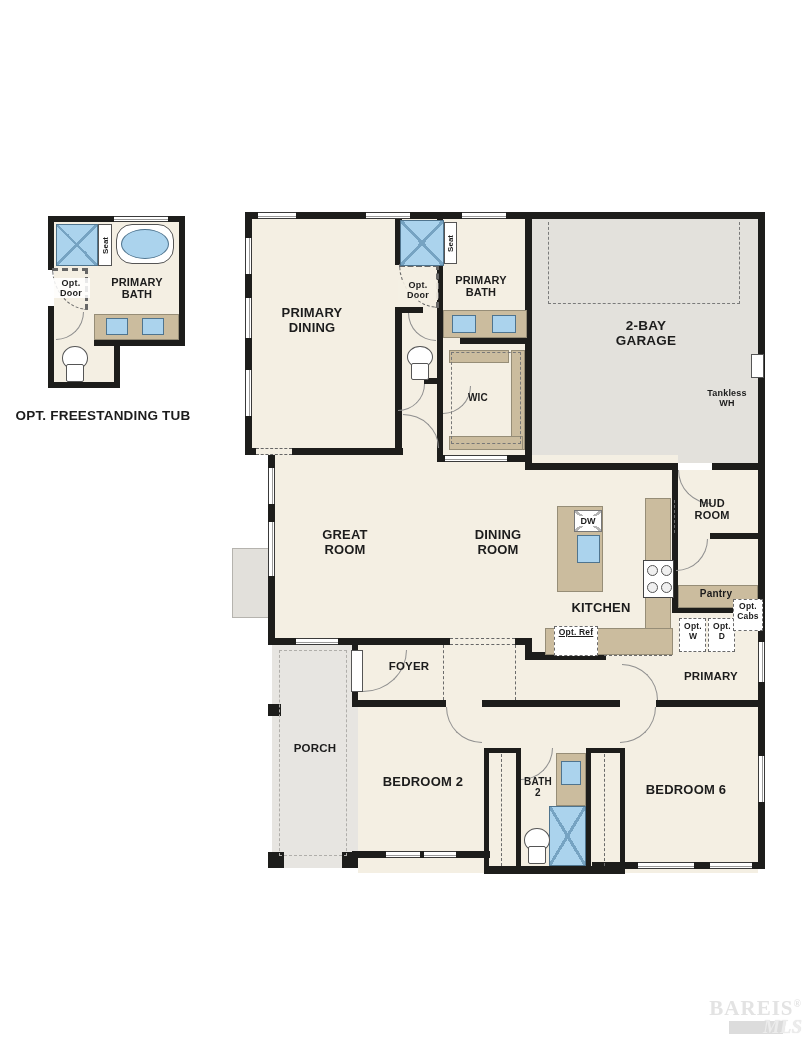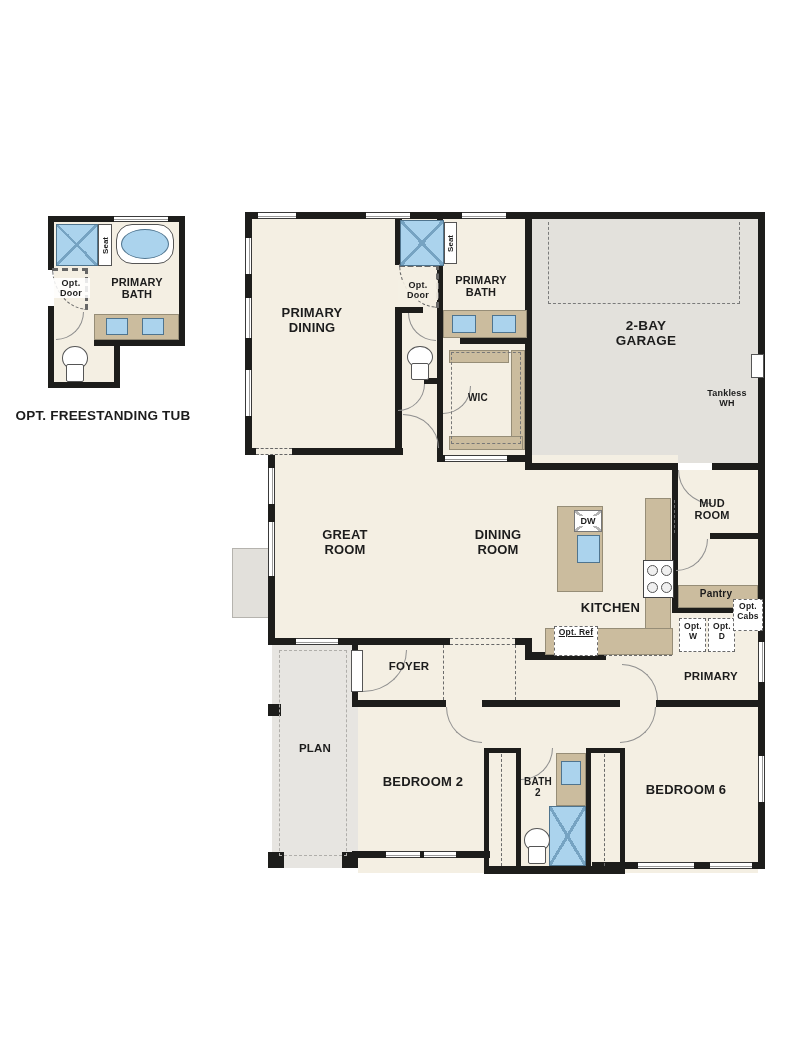--- a/index.html
+++ b/index.html
@@ -241,27 +241,31 @@
 
   <div class="lbl" style="left:272px;top:306px;width:80px;font-size:13px;">PRIMARY DINING</div>
   <div class="lbl" style="left:448px;top:274px;width:66px;font-size:11px;">PRIMARY BATH</div>
   <div class="lbl" style="left:398px;top:280px;width:40px;font-size:9px;background:rgba(244,239,227,.9);">Opt. Door</div>
   <div class="lbl nw" style="left:458px;top:392px;width:40px;font-size:10px;">WIC</div>
   <div class="lbl" style="left:604px;top:318px;width:84px;font-size:13.5px;">2-BAY GARAGE</div>
   <div class="lbl" style="left:704px;top:349px;width:46px;font-size:9px;margin-top:39px;">Tankless WH</div>
   <div class="lbl" style="left:686px;top:497px;width:52px;font-size:11px;">MUD ROOM</div>
   <div class="lbl" style="left:312px;top:528px;width:66px;font-size:13px;">GREAT ROOM</div>
   <div class="lbl" style="left:464px;top:528px;width:68px;font-size:13px;">DINING ROOM</div>
-  <div class="lbl nw" style="left:562px;top:601px;width:78px;font-size:13px;text-align:right;">KITCHEN</div>
+  <div class="lbl nw" style="left:562px;top:601px;width:78px;font-size:13px;">KITCHEN</div>
   <div class="lbl nw" style="left:690px;top:588px;width:52px;font-size:10px;">Pantry</div>
   <div class="lbl" style="left:681px;top:622px;width:24px;font-size:8.5px;">Opt. W</div>
   <div class="lbl" style="left:710px;top:622px;width:24px;font-size:8.5px;">Opt. D</div>
   <div class="lbl" style="left:733px;top:602px;width:30px;font-size:8.5px;">Opt. Cabs</div>
   <div class="lbl nw" style="left:662px;top:670px;width:98px;font-size:11.5px;">PRIMARY</div>
   <div class="lbl nw" style="left:378px;top:660px;width:62px;font-size:11.5px;">FOYER</div>
-  <div class="lbl nw" style="left:284px;top:742px;width:62px;font-size:11.5px;">PLAN</div>
+  <div class="lbl nw" style="left:284px;top:742px;width:62px;font-size:11.5px;">PORCH</div>
   <div class="lbl nw" style="left:362px;top:775px;width:122px;font-size:13px;">BEDROOM 2</div>
   <div class="lbl" style="left:520px;top:776px;width:36px;font-size:10px;">BATH 2</div>
   <div class="lbl nw" style="left:622px;top:783px;width:128px;font-size:13px;">BEDROOM 6</div>
   <div class="lbl" style="left:556px;top:628px;width:40px;font-size:8.5px;text-decoration:underline;">Opt. Ref</div>
 
+  <div class="wm">
+    <div class="l1"><span>BAREIS</span><span class="reg">®</span></div>
+    <div class="l2"><span class="bar"></span><span class="mls">MLS</span></div>
+  </div>
 
 </div>
 
 </body></html>

